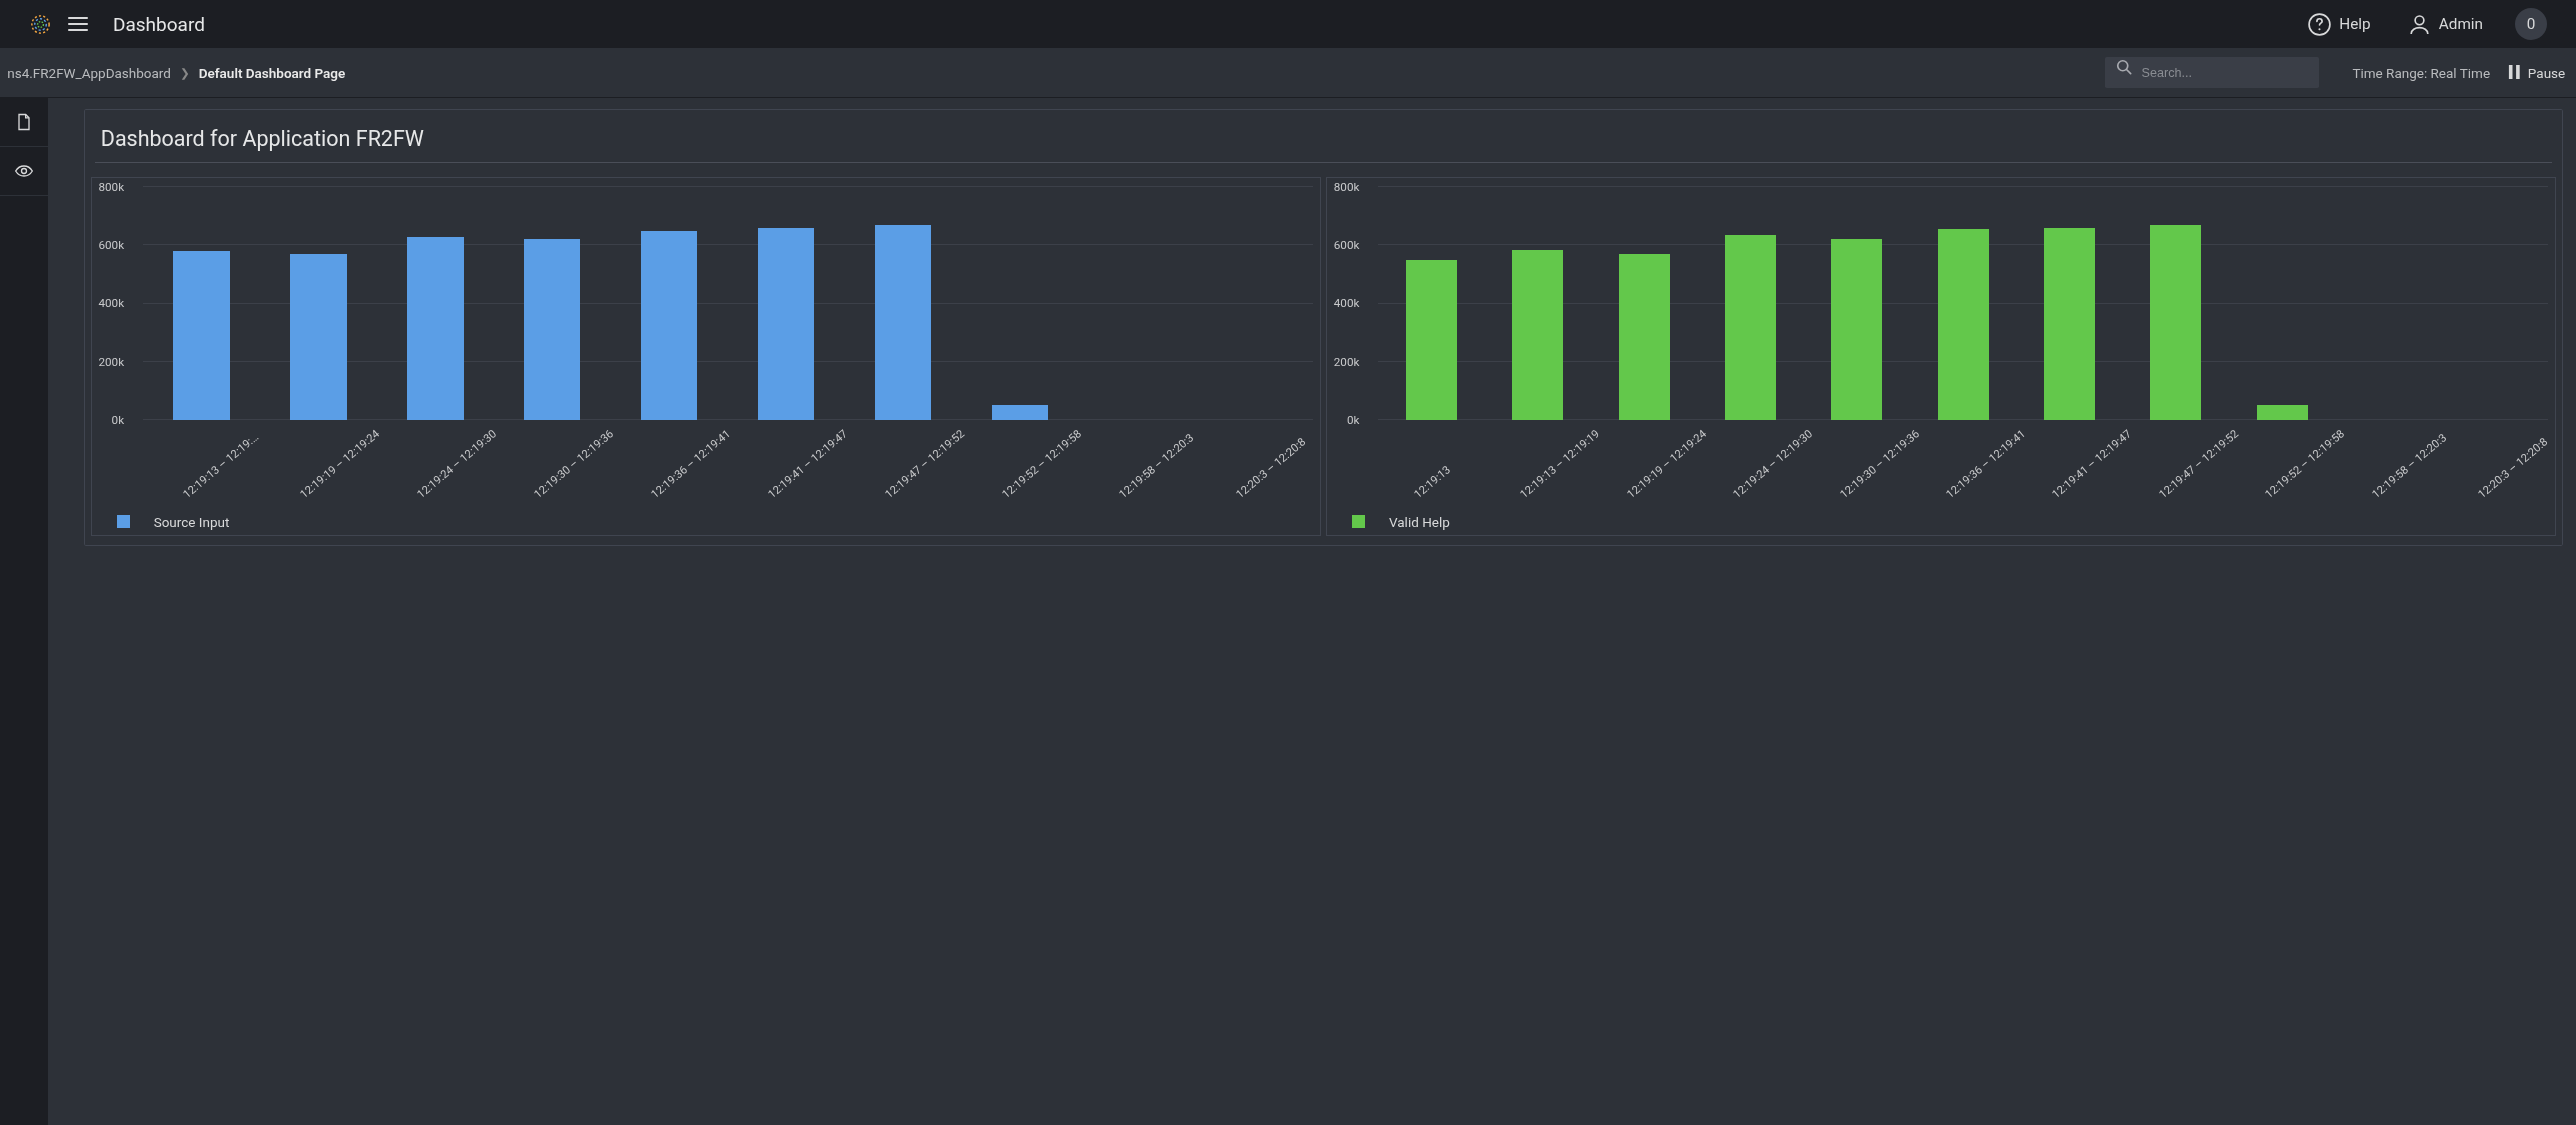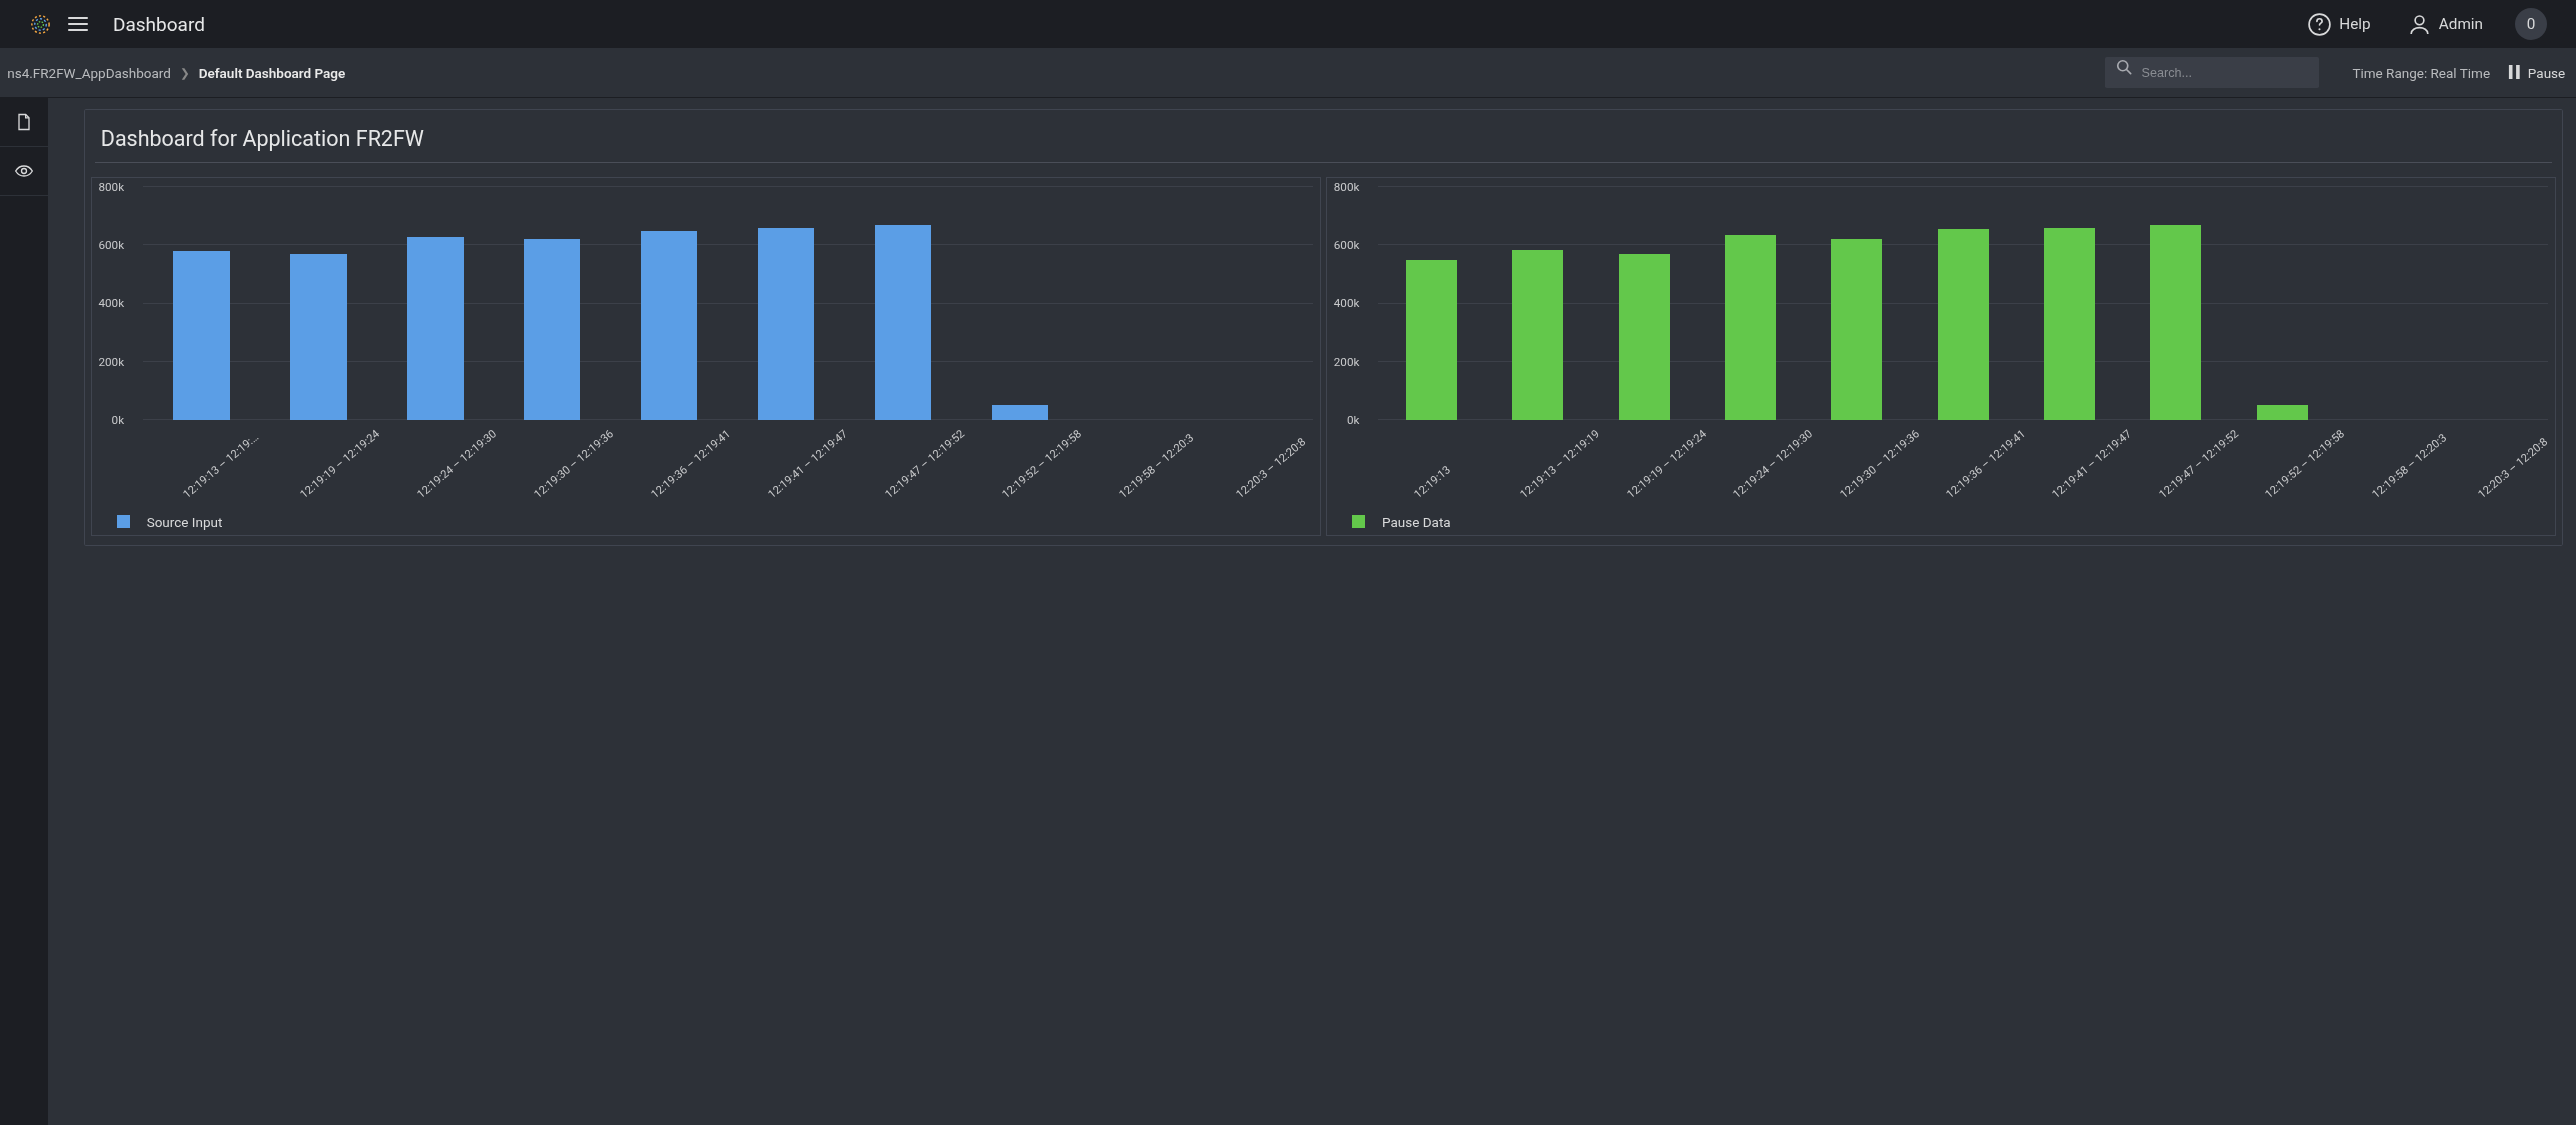--- a/index.html
+++ b/index.html
@@ -154,21 +154,21 @@
 .xtick span {
   position: absolute;
   left: 40%; bottom: 9px;
   transform-origin: left bottom;
   transform: rotate(-40deg);
   font-size: 11.2px;
   color: #c8c9cb;
   white-space: nowrap;
 }
 .legend {
-  display: flex; align-items: center; gap: 17px;
+  display: flex; align-items: center; gap: 24px;
   padding: 3.6px 7.2px 3.6px 18px;
   font-size: 13.5px; color: #d8d9da;
 }
 .legend-swatch {
   width: 12.6px; height: 12.6px;
 }
 svg.ic { width: 20px; height: 20px; }
 svg.ic-lg { width: 25px; height: 25px; }
 </style>
 </head>
@@ -424,21 +424,21 @@
                 </div>
                 <div class="xtick">
                   <span>12:19:58 – 12:20:3</span>
                 </div>
                 <div class="xtick">
                   <span>12:20:3 – 12:20:8</span>
                 </div>
               </div>
               <div class="legend">
                 <div class="legend-swatch" style="background: rgb(99, 200, 75);"></div>
-                <span>Pause Data</span>
+                <span>Valid Help</span>
               </div>
             </div>
           </div>
         </div>
     </div>
   </div>
 </div>
 
 
 </body></html>

